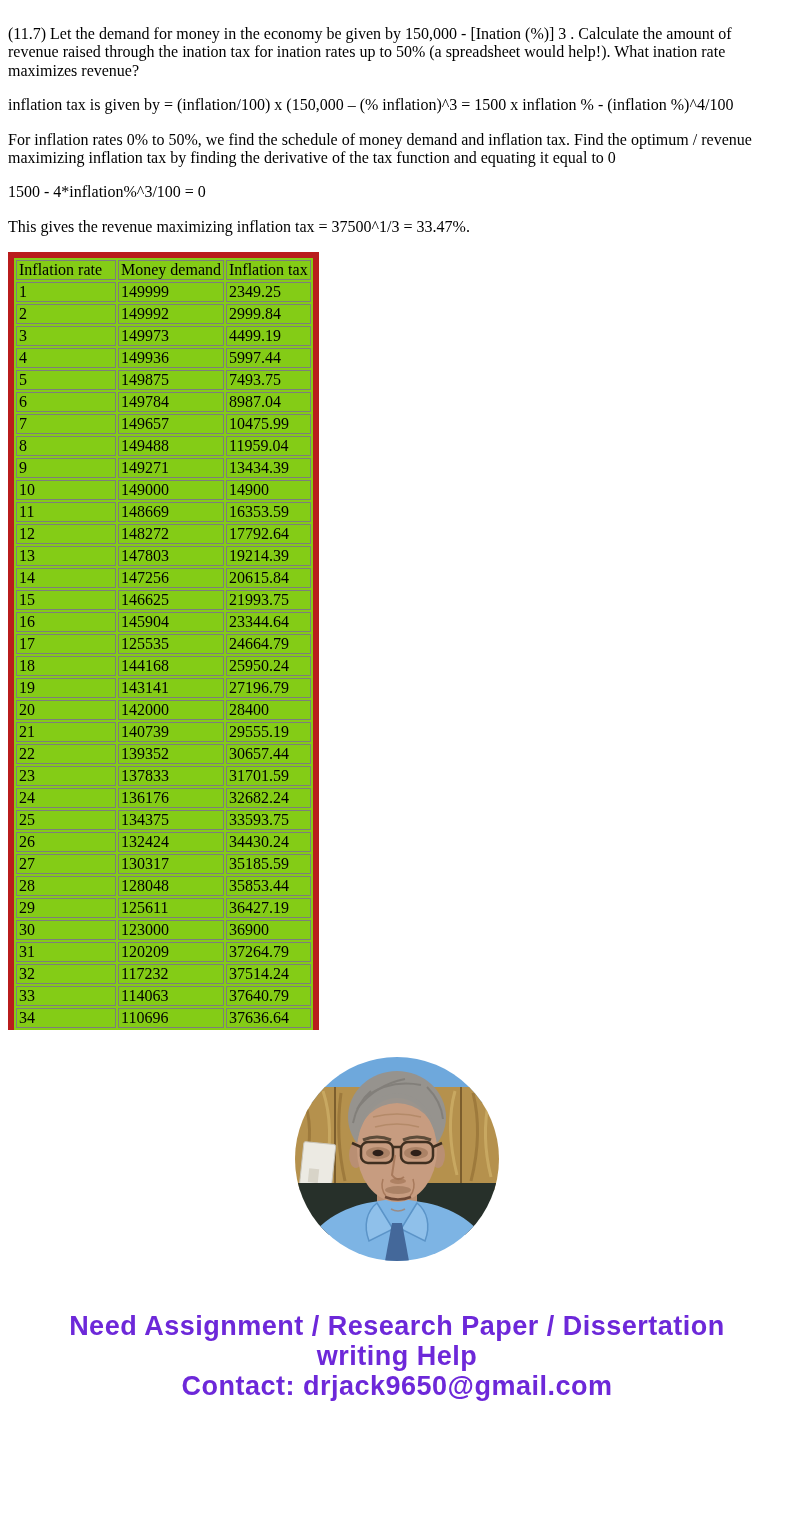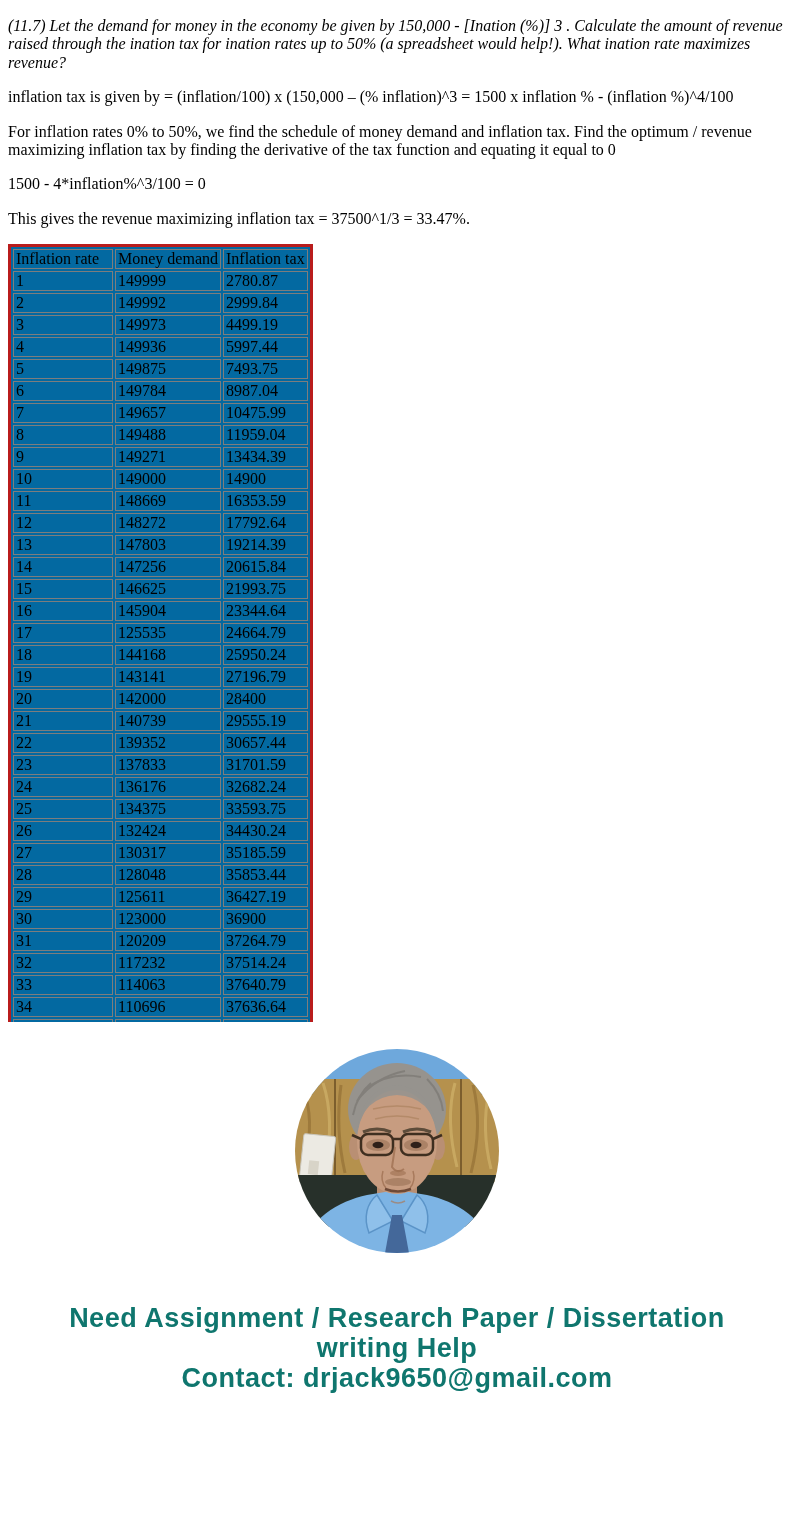--- a/index.html
+++ b/index.html
@@ -4,27 +4,27 @@
 <style>
   html, body { margin: 0; padding: 0; background: #ffffff; }
   body {
     width: 794px; height: 1523px; overflow: hidden;
     font-family: "Liberation Serif", serif;
     font-size: 16px; color: #000;
   }
   .doc { padding: 1px 8px 0 8px; }
 
   p.para { margin: 16px 0; line-height: 1.15; }
-  p.first { margin-top: 16px; font-style: italic; }
+  p.first { margin-top: 24px; }
   h3.sol { font-family: "Liberation Serif", serif; font-size: 19px; font-weight: bold; margin: 20px 0 19px 0; }
 
   .table-clip { height: 778px; overflow: hidden; margin-top: 16px; }
   table.infl {
     border-collapse: separate; border-spacing: 2px;
-    border: 3px solid #b91c1c; background: #0369a1;
+    border: 6px solid #b91c1c; background: #84cc16;
   }
   table.infl th, table.infl td {
     border: 1px solid #7d7d7d;
     font-family: "Liberation Serif", serif;
     font-size: 16px; font-weight: normal; text-align: left;
     line-height: 18px; height: 18px; padding: 0 2px;
     white-space: nowrap; vertical-align: middle;
   }
   .col-rate  { width: 94px; }
   .col-dem   { width: 99px; }
@@ -34,21 +34,21 @@
     width: 204px; height: 204px; border-radius: 50%;
     overflow: hidden; margin: 27px auto 0 auto;
   }
   .portrait svg { display: block; }
 
   .footer {
     margin-top: 50px;
     text-align: center;
     font-family: "Liberation Sans", sans-serif;
     font-weight: bold; font-size: 27px; line-height: 30px;
-    letter-spacing: 0.5px; color: #0f766e;
+    letter-spacing: 0.5px; color: #6d28d9;
   }
 </style>
 </head>
 <body>
 
 <div class="doc">
 
   <p class="para first">(11.7) Let the demand for money in the economy be given by 150,000 - [Ination (%)] 3 . Calculate the amount of revenue raised through the ination tax for ination rates up to 50% (a spreadsheet would help!). What ination rate maximizes revenue?</p>
 
 
@@ -63,21 +63,21 @@
         <tr>
           <th class="col-rate">Inflation rate</th>
           <th class="col-dem">Money demand</th>
           <th class="col-tax">Inflation tax</th>
         </tr>
       </thead>
       <tbody>
           <tr>
             <td>1</td>
             <td>149999</td>
-            <td>2780.87</td>
+            <td>2349.25</td>
           </tr>
           <tr>
             <td>2</td>
             <td>149992</td>
             <td>2999.84</td>
           </tr>
           <tr>
             <td>3</td>
             <td>149973</td>
             <td>4499.19</td>

